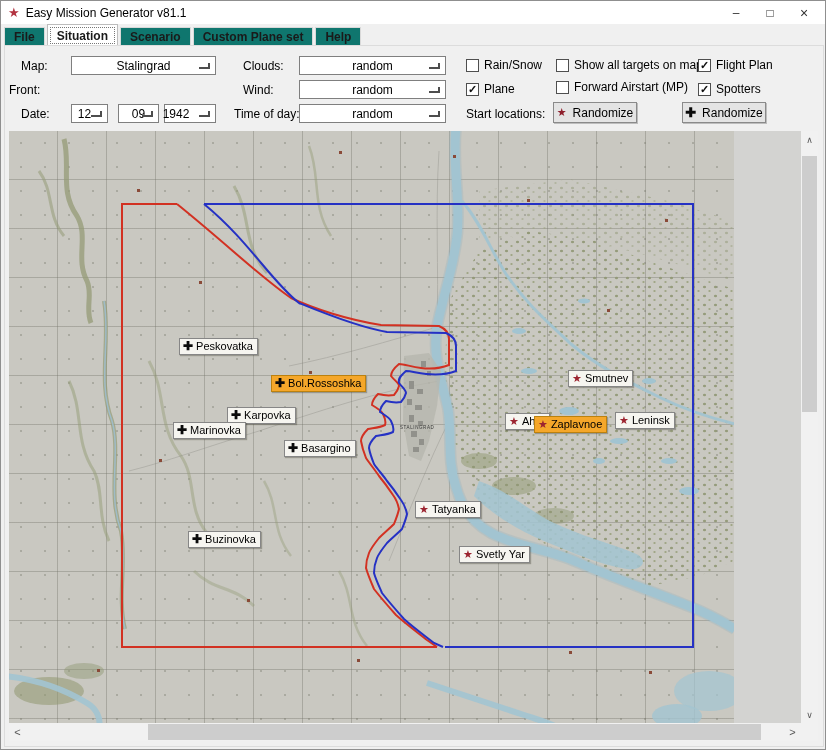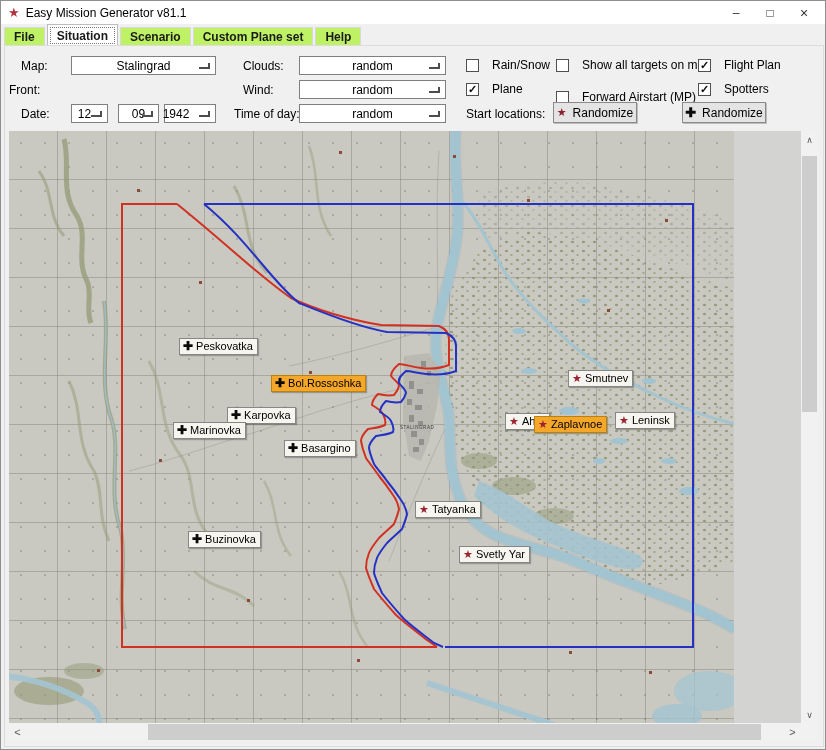--- a/index.html
+++ b/index.html
@@ -15,36 +15,36 @@
   .app-icon { color:#b23340; font-size:13px; margin:0 6px 0 7px; line-height:1; }
   .title-text { font-size:12px; color:#000; }
   .caption-buttons { position:absolute; right:4px; top:0; height:23px; display:flex; }
   .cap-btn { width:34px; height:23px; display:flex; align-items:center; justify-content:center;
              font-size:12px; color:#333; background:transparent; border:none; cursor:default; }
   .cap-btn.close { font-size:14px; }
 
   
   .tabstrip { position:absolute; left:3px; top:24px; height:20px; display:flex; align-items:flex-end; }
   .tab { height:18px; padding:1px 9px 0 9px; font-size:12px; font-weight:bold; color:#1a1a1a;
-         background:#bef264; border:1px solid #d9d9d9; border-bottom:none; margin-right:2px;
+         background:#0f766e; border:1px solid #d9d9d9; border-bottom:none; margin-right:2px;
          display:flex; align-items:center; }
   .tab.active { background:#ffffff; height:21px; margin-top:-3px; border-color:#bcbcbc; position:relative; }
   .tab.active .focus-dots { position:absolute; left:2px; top:2px; right:2px; bottom:1px;
          border:1px dotted #777; pointer-events:none; }
 
   .page { position:absolute; left:3px; top:44px; width:820px; height:702px;
           background:#f0f0f0; border:1px solid #dcdcdc; }
 
   
   .lbl { position:absolute; font-size:12px; color:#000; white-space:nowrap; }
   .combo { position:absolute; height:19px; background:#fff; border:1px solid #7f7f7f;
            display:flex; align-items:center; justify-content:center; font-size:12px; color:#000; }
   .combo .glyph { position:absolute; right:5px; bottom:5px; width:11px; height:6px;
                   border-right:2px solid #4d4d4d; border-bottom:2px solid #4d4d4d; }
-  .checkbox { position:absolute; display:flex; align-items:center; gap:13px; }
+  .checkbox { position:absolute; display:flex; align-items:center; gap:5px; }
   .cb-box { width:13px; height:13px; background:#fff; border:1px solid #4f4f4f;
             font-size:11px; line-height:11px; text-align:center; color:#111; font-weight:bold; }
   .cb-label { font-size:12px; color:#000; }
   .btn { position:absolute; height:21px; background:#e4e4e4; border:1px solid #8a8a8a;
          box-shadow:1px 1px 0 #bdbdbd; display:flex; align-items:center; justify-content:center;
          gap:6px; font-size:12px; color:#000; }
   .btn .b-star { color:#8e1f2c; font-size:11px; }
   .btn .b-cross { color:#0a0a0a; font-size:13px; font-weight:bold; }
 
   
@@ -147,21 +147,21 @@
     <span class="cb-label">Rain/Snow</span>
   </div>
   <div class="checkbox" style="left:465px;top:81px;">
     <span class="cb-box">✓</span>
     <span class="cb-label">Plane</span>
   </div>
   <div class="checkbox" style="left:555px;top:57px;">
     <span class="cb-box"></span>
     <span class="cb-label">Show all targets on map</span>
   </div>
-  <div class="checkbox" style="left:555px;top:89px;">
+  <div class="checkbox" style="left:555px;top:79px;">
     <span class="cb-box"></span>
     <span class="cb-label">Forward Airstart (MP)</span>
   </div>
   <div class="checkbox" style="left:697px;top:57px;">
     <span class="cb-box">✓</span>
     <span class="cb-label">Flight Plan</span>
   </div>
   <div class="checkbox" style="left:697px;top:81px;">
     <span class="cb-box">✓</span>
     <span class="cb-label">Spotters</span>

